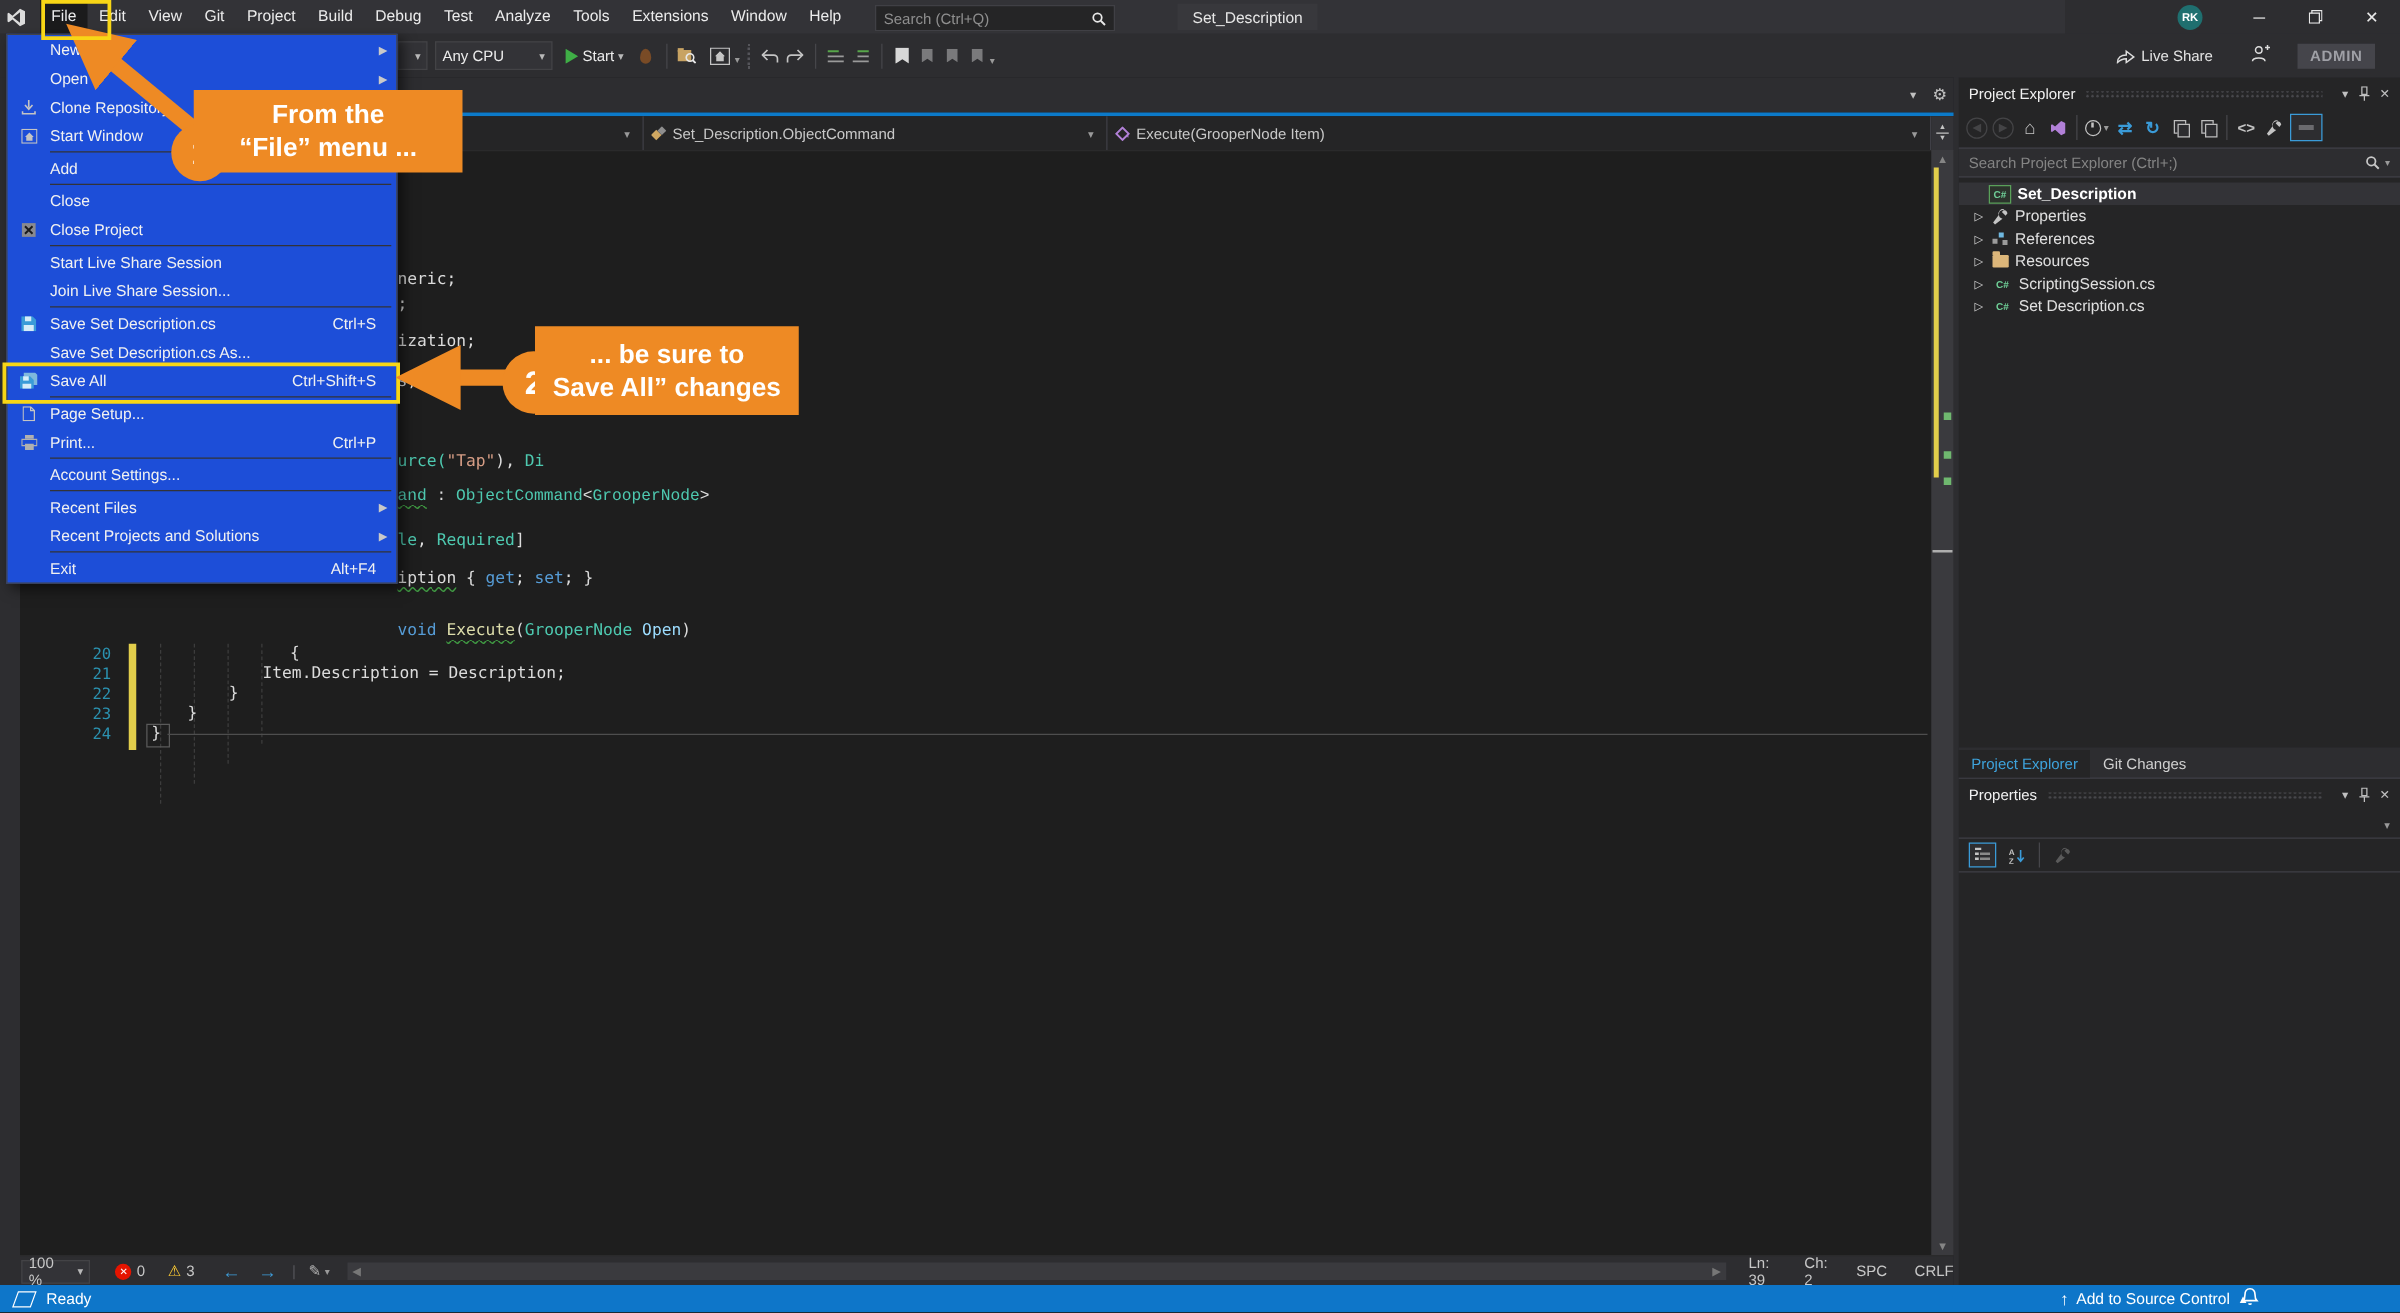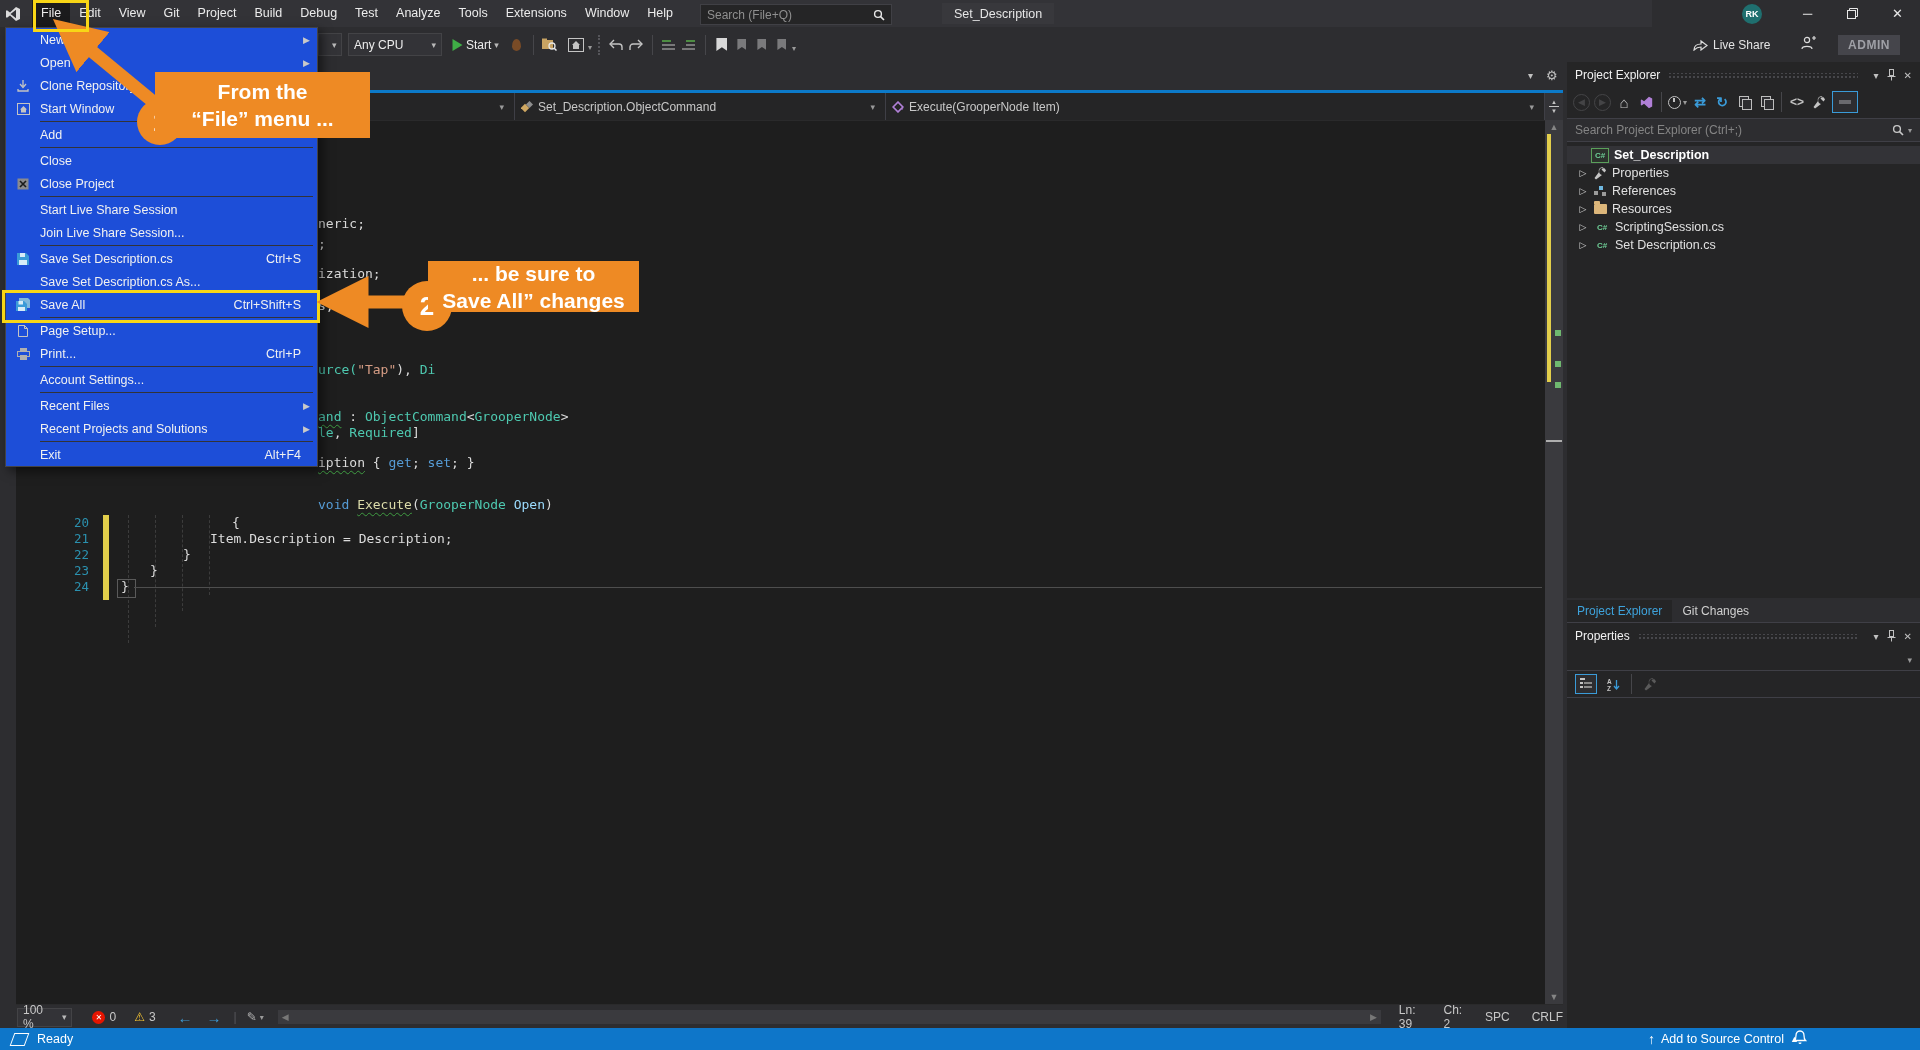--- a/index.html
+++ b/index.html
@@ -133,21 +133,21 @@
       <span class="mb-item">Build</span>
       <span class="mb-item">Debug</span>
       <span class="mb-item">Test</span>
       <span class="mb-item">Analyze</span>
       <span class="mb-item">Tools</span>
       <span class="mb-item">Extensions</span>
       <span class="mb-item">Window</span>
       <span class="mb-item">Help</span>
     </div>
     <div id="qsearch">
-      <span class="ph">Search (File+Q)</span>
+      <span class="ph">Search (Ctrl+Q)</span>
       <svg width="12" height="12" viewBox="0 0 12 12">
           <circle cx="5" cy="5" r="3.4" fill="none" stroke="#e8e8e8" stroke-width="1.4"></circle>
           <line x1="7.6" y1="7.6" x2="11" y2="11" stroke="#e8e8e8" stroke-width="1.6"></line>
         </svg>
     </div>
     <div id="sol-chip">Set_Description</div>
     <div id="avatar">RK</div>
     <div class="winbtn" style="left:1785px;">─</div>
     <div class="winbtn" style="left:1830px;">
       <svg width="11" height="11" viewBox="0 0 11 11">
@@ -293,21 +293,21 @@
       <div class="iguide" style="left:139px;top:395px;height:112px;"></div>
       <div class="iguide" style="left:166px;top:395px;height:96px;"></div>
       <div class="iguide" style="left:193px;top:395px;height:80px;"></div>
       <div id="cur-box"></div>
       <div id="cur-line"></div>
     <div class="code-row" style="left: 302px; top: 96px;"><span class="pl">neric;</span></div>
         <div class="code-row" style="left: 302px; top: 116px;"><span class="pl">;</span></div>
         <div class="code-row" style="left: 302px; top: 146px;"><span class="pl">ization;</span></div>
         <div class="code-row" style="left: 302px; top: 178px;"><span class="pl">s;</span></div>
         <div class="code-row" style="left: 302px; top: 242px;"><span class="tl">urce(</span><span class="st">"Tap"</span><span class="pl">), </span><span class="tl">Di</span></div>
-        <div class="code-row" style="left: 302px; top: 289px;"><span class="tl sq">and</span><span class="pl"> : </span><span class="tl">ObjectCommand</span><span class="pl">&lt;</span><span class="tl">GrooperNode</span><span class="pl">&gt;</span></div>
+        <div class="code-row" style="left: 302px; top: 269px; font-family: Liberation Mono, monospace;"><span class="tl sq">and</span><span class="pl"> : </span><span class="tl">ObjectCommand</span><span class="pl">&lt;</span><span class="tl">GrooperNode</span><span class="pl">&gt;</span></div>
         <div class="code-row" style="left: 302px; top: 305px;"><span class="tl">le</span><span class="pl">, </span><span class="tl">Required</span><span class="pl">]</span></div>
         <div class="code-row" style="left: 302px; top: 335px;"><span class="pl sq">iption</span><span class="pl"> { </span><span class="kw">get</span><span class="pl">; </span><span class="kw">set</span><span class="pl">; }</span></div>
         <div class="code-row" style="left: 302px; top: 377px;"><span class="kw">void </span><span class="mt sq">Execute</span><span class="pl">(</span><span class="tl">GrooperNode</span><span class="pl"> </span><span class="lb">Open</span><span class="pl">)</span></div>
         <div class="line-num" style="top: 395px;">20</div>
         <div class="code-row" style="left: 216px; top: 395px;"><span class="pl">{</span></div>
         <div class="line-num" style="top: 411px;">21</div>
         <div class="code-row" style="left: 194px; top: 411px;"><span class="pl">Item.Description = Description;</span></div>
         <div class="line-num" style="top: 427px;">22</div>
         <div class="code-row" style="left: 167px; top: 427px;"><span class="pl">}</span></div>
         <div class="line-num" style="top: 443px;">23</div>
@@ -665,18 +665,18 @@
   <div class="co-num" style="left:137px;top:99px;width:46px;height:46px;">
       <span>1</span>
     </div>
   <div class="co-box" style="left:155px;top:72px;width:215px;height:66px;">
     <span>From the</span>
       <span>“File” menu ...</span>
   </div>
   <div class="co-num" style="left:402px;top:281px;width:50px;height:50px;">
       <span>2</span>
     </div>
-  <div class="co-box" style="left:428px;top:261px;width:211px;height:51px;">
+  <div class="co-box" style="left:428px;top:261px;width:211px;height:71px;">
     <span>... be sure to</span>
       <span>Save All” changes</span>
   </div>
 
 </div>
 
 </body></html>

